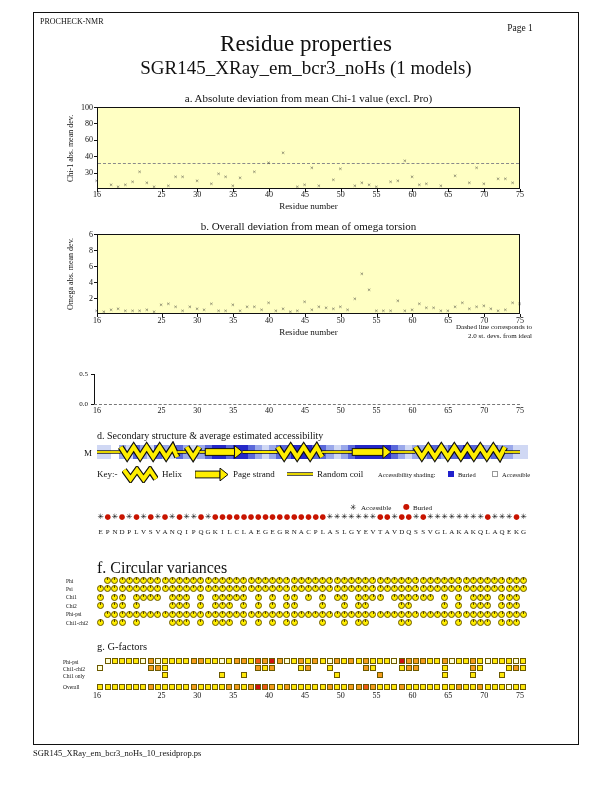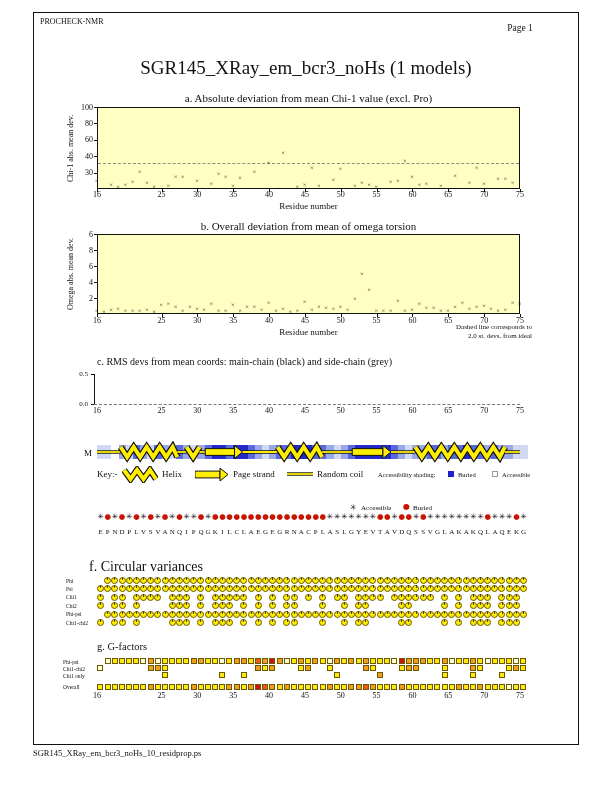--- a/index.html
+++ b/index.html
@@ -33,38 +33,39 @@
 </head>
 <body>
 
 <div id="page">
 
   <div class="pbox" style="left:33px;top:12px;width:546px;height:733px;"></div>
 
   <div class="abs" style="left:40px;top:17px;font-size:8px;">PROCHECK-NMR</div>
   <div class="abs" style="left:480px;top:23px;width:80px;text-align:center;font-size:9.5px;">Page 1</div>
 
+  <div class="abs ctr" style="left:0;top:31px;width:612px;font-size:23px;">Residue properties</div>
   <div class="abs ctr" style="left:0;top:57px;width:612px;font-size:19px;">SGR145_XRay_em_bcr3_noHs (1 models)</div>
 
   <div class="sectitle ctr" style="left:97px;top:92px;width:423px;font-size:11px;">a. Absolute deviation from mean Chi-1 value (excl. Pro)</div>
   <div class="plotbox" id="plot-a" style="left:97px;top:107px;width:423px;height:82px;"></div>
   <div class="vlabel" style="left:66px;top:107px;height:82px;width:11px;">Chi-1 abs. mean dev.</div>
   <div class="abs ctr" style="left:97px;top:201px;width:423px;font-size:9px;">Residue number</div>
 
   <div class="sectitle ctr" style="left:97px;top:220px;width:423px;font-size:11px;">b. Overall deviation from mean of omega torsion</div>
   <div class="plotbox" id="plot-b" style="left:97px;top:234px;width:423px;height:80px;"></div>
   <div class="vlabel" style="left:66px;top:234px;height:80px;width:11px;">Omega abs. mean dev.</div>
   <div class="abs ctr" style="left:97px;top:327px;width:423px;font-size:9px;">Residue number</div>
   <div class="note" style="left:412px;top:323px;">Dashed line corresponds to</div>
   <div class="note" style="left:412px;top:332px;">2.0 st. devs. from ideal</div>
 
-  <div class="sectitle" style="left:97px;top:356px;font-size:10px;">c. RMS devs from mean coords: main-chain (black) and side-chain (grey)</div>
   <div class="abs" style="left:94px;top:374px;width:1px;height:30px;background:#111;"></div>
   <div class="dashg" style="left:94px;top:404px;width:426px;"></div>
 
+  <div class="sectitle" style="left:97px;top:430px;font-size:10px;">d. Secondary structure &amp; average estimated accessibility</div>
   <div class="abs" style="left:84px;top:448px;font-size:9px;">M</div>
   <div id="ribbon-cells">
       <div class="cell" style="left:97px;top:445px;width:7.769491525423729px;height:14px;background:#D0D8F4;"></div>
       <div class="cell" style="left:104.16949152542372px;top:445px;width:7.769491525423729px;height:14px;background:#D0D8F4;"></div>
       <div class="cell" style="left:111.33898305084746px;top:445px;width:7.769491525423729px;height:14px;background:#FFFFFF;"></div>
       <div class="cell" style="left:118.50847457627118px;top:445px;width:7.769491525423729px;height:14px;background:#9AA8EA;"></div>
       <div class="cell" style="left:125.67796610169492px;top:445px;width:7.769491525423729px;height:14px;background:#D0D8F4;"></div>
       <div class="cell" style="left:132.84745762711864px;top:445px;width:7.769491525423729px;height:14px;background:#5A68DA;"></div>
       <div class="cell" style="left:140.01694915254237px;top:445px;width:7.769491525423729px;height:14px;background:#9AA8EA;"></div>
       <div class="cell" style="left:147.18644067796612px;top:445px;width:7.769491525423729px;height:14px;background:#D0D8F4;"></div>
@@ -294,21 +295,21 @@
       <div class="seqch" style="left:469.3983050847458px;top:529px;">K</div>
       <div class="seqch" style="left:476.5677966101695px;top:529px;">Q</div>
       <div class="seqch" style="left:483.73728813559325px;top:529px;">L</div>
       <div class="seqch" style="left:490.90677966101697px;top:529px;">A</div>
       <div class="seqch" style="left:498.0762711864407px;top:529px;">Q</div>
       <div class="seqch" style="left:505.2457627118644px;top:529px;">E</div>
       <div class="seqch" style="left:512.4152542372882px;top:529px;">K</div>
       <div class="seqch" style="left:519.5847457627119px;top:529px;">G</div>
     </div>
 
-  <div class="sectitle" style="left:89px;top:559px;font-size:14px;">f. Circular variances</div>
+  <div class="sectitle" style="left:97px;top:559px;font-size:16px;">f. Circular variances</div>
   <div id="f-rows">
       <div class="rowlab" style="left:66px;top:577.5px;">Phi</div>
       <div class="circ" style="left:104.16949152542372px;top:577px;width:7px;height:7px;">
         <i></i>
       </div>
       <div class="circ" style="left:111.33898305084746px;top:577px;width:7px;height:7px;">
         <i></i>
       </div>
       <div class="circ" style="left:118.50847457627118px;top:577px;width:7px;height:7px;">
         <i></i>

